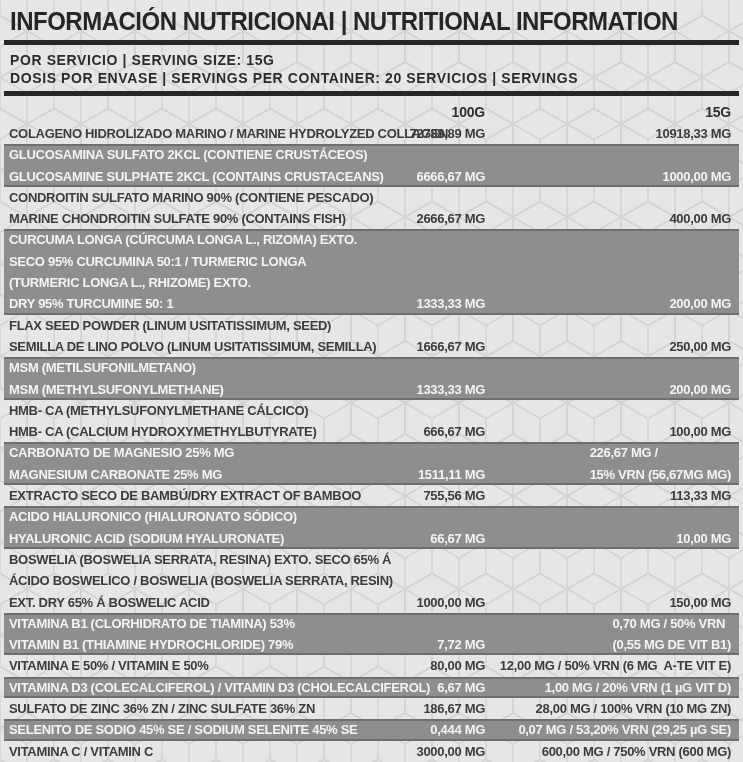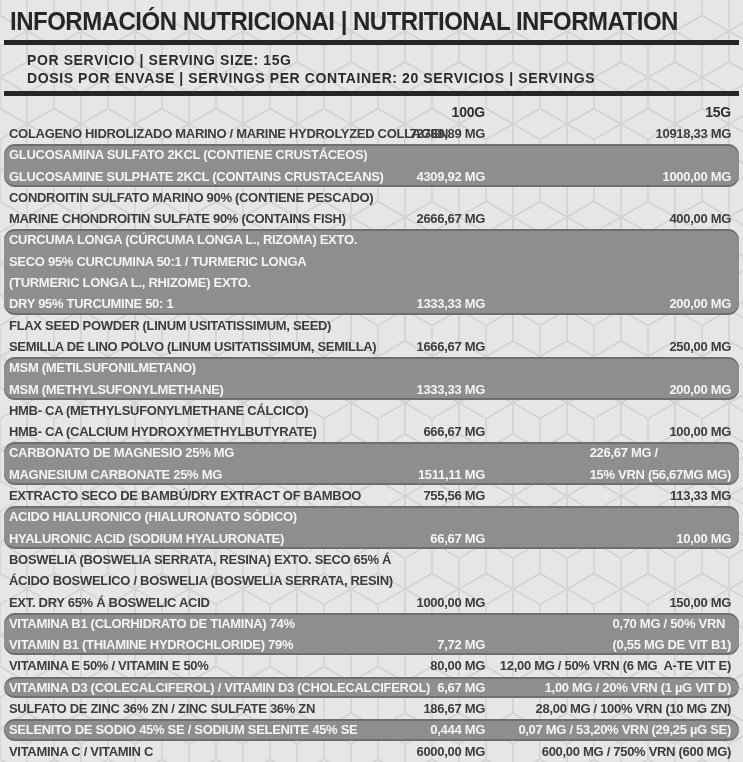--- a/index.html
+++ b/index.html
@@ -33,21 +33,21 @@
     line-height: 32px;
     transform: scaleY(1.05);
     transform-origin: left top;
   }
   .bar {
     height: 5px;
     background: #262626;
     margin: 3px 4px 5px 4px;
   }
   .bar2 { margin: 4px 4px 0 4px; }
-  .serving { padding: 1px 10px 0 27px; color: #2b2b2b; }
+  .serving { padding: 1px 10px 0 10px; color: #2b2b2b; }
   .serving .sline {
     font-size: 14px;
     font-weight: 700;
     letter-spacing: 0.6px;
     line-height: 18px;
     white-space: pre;
   }
   .colhead {
     position: relative;
     height: 27px;
@@ -73,21 +73,20 @@
     font-size: 13px;
     font-weight: 700;
     letter-spacing: -0.3px;
     line-height: 21.3px;
     white-space: pre;
   }
   .row.shaded {
     background: #8e8e90;
     color: #f4f4f4;
     box-shadow: inset 0 2px 0 rgba(0,0,0,0.22), inset 0 -2px 0 rgba(0,0,0,0.22);
-    border-radius: 11px;
   }
   .v1 {
     position: absolute;
     right: 254px;
     bottom: 0;
     text-align: right;
   }
   .v2 {
     position: absolute;
     right: 8px;
@@ -139,21 +138,21 @@
           <div class="v1 line">72788,89 MG</div>
           <div class="v2">
             <div class="line">10918,33 MG</div>
           </div>
         </div>
         <div class="row shaded">
           <div class="name">
             <div class="line">GLUCOSAMINA SULFATO 2KCL (CONTIENE CRUSTÁCEOS)</div>
             <div class="line">GLUCOSAMINE SULPHATE 2KCL (CONTAINS CRUSTACEANS)</div>
           </div>
-          <div class="v1 line">4309,92 MG</div>
+          <div class="v1 line">6666,67 MG</div>
           <div class="v2">
             <div class="line">1000,00 MG</div>
           </div>
         </div>
         <div class="row">
           <div class="name">
             <div class="line">CONDROITIN SULFATO MARINO 90% (CONTIENE PESCADO)</div>
             <div class="line">MARINE CHONDROITIN SULFATE 90% (CONTAINS FISH)</div>
           </div>
           <div class="v1 line">2666,67 MG</div>
@@ -239,21 +238,21 @@
             <div class="line">ÁCIDO BOSWELICO / BOSWELIA (BOSWELIA SERRATA, RESIN)</div>
             <div class="line">EXT. DRY 65% Á BOSWELIC ACID</div>
           </div>
           <div class="v1 line">1000,00 MG</div>
           <div class="v2">
             <div class="line">150,00 MG</div>
           </div>
         </div>
         <div class="row shaded">
           <div class="name">
-            <div class="line">VITAMINA B1 (CLORHIDRATO DE TIAMINA) 74%</div>
+            <div class="line">VITAMINA B1 (CLORHIDRATO DE TIAMINA) 53%</div>
             <div class="line">VITAMIN B1 (THIAMINE HYDROCHLORIDE) 79%</div>
           </div>
           <div class="v1 line">7,72 MG</div>
           <div class="v2">
             <div class="line">0,70 MG / 50% VRN</div>
             <div class="line">(0,55 MG DE VIT B1)</div>
           </div>
         </div>
         <div class="row">
           <div class="name">
@@ -288,21 +287,21 @@
           </div>
           <div class="v1 line">0,444 MG</div>
           <div class="v2">
             <div class="line">0,07 MG / 53,20% VRN (29,25 µG SE)</div>
           </div>
         </div>
         <div class="row">
           <div class="name">
             <div class="line">VITAMINA C / VITAMIN C</div>
           </div>
-          <div class="v1 line">6000,00 MG</div>
+          <div class="v1 line">3000,00 MG</div>
           <div class="v2">
             <div class="line">600,00 MG / 750% VRN (600 MG)</div>
           </div>
         </div>
       </div>
 
   </div>
 </div>
 
 </body></html>

